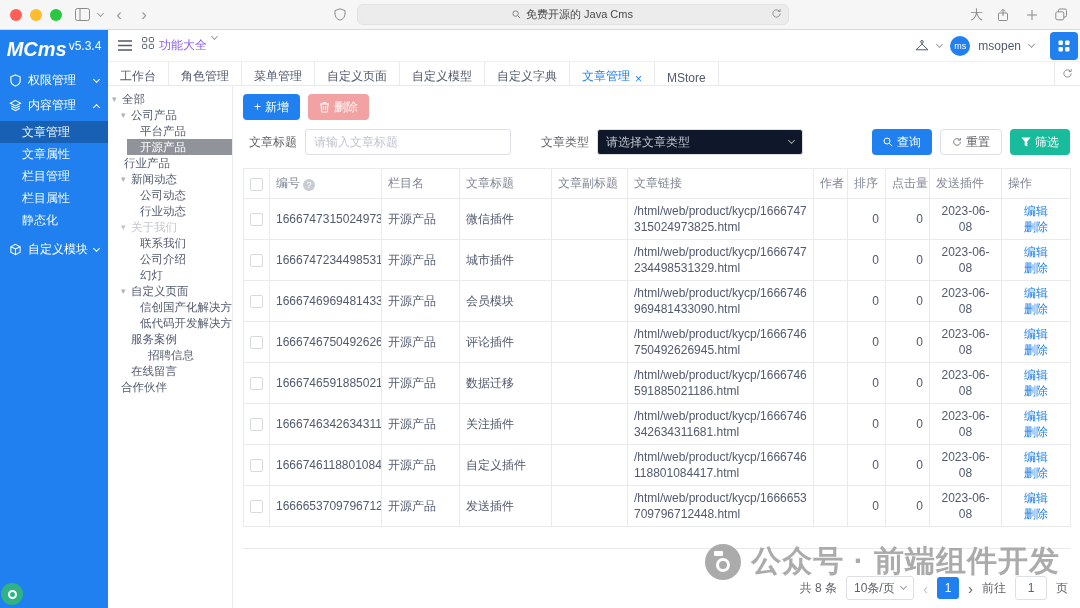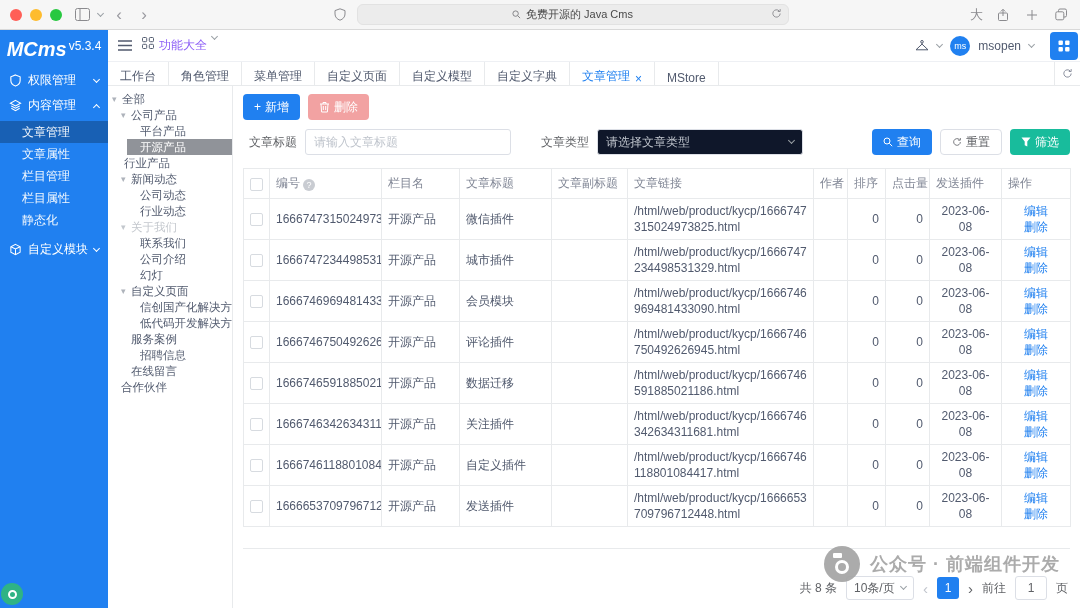--- a/index.html
+++ b/index.html
@@ -94,21 +94,21 @@
   .chev { width:6px; height:6px; border-right:1px solid #9aa0a6; border-bottom:1px solid #9aa0a6; display:inline-block; transform:rotate(45deg); margin-top:-3px; }
   .chev.white { border-color:#fff; }
   .chev.up { transform:rotate(225deg); margin-top:3px; }
   .chev.sm { width:5px; height:5px; }
 
   
   .watermark { position:absolute; right:20px; bottom:26px; display:flex; align-items:center; gap:10px; opacity:.92; z-index:40; pointer-events:none; }
   .wm-logo { width:36px; height:36px; border-radius:50%; background:#a4a4a4; position:relative; }
   .wm-lens { position:absolute; left:11px; top:14px; width:14px; height:14px; border:3px solid #fff; border-radius:50%; }
   .wm-flash { position:absolute; left:9px; top:7px; width:9px; height:5px; background:#fff; border-radius:1px; }
-  .wm-text { font-size:18px; font-weight:bold; color:#a4a4a4; letter-spacing:1px; }
+  .wm-text { font-size:30px; font-weight:bold; color:#a4a4a4; letter-spacing:1px; }
   .chat-fab { position:absolute; left:1px; bottom:3px; width:22px; height:22px; border-radius:50%; background:#2fb385; z-index:60; display:flex; align-items:center; justify-content:center; cursor:pointer; }
   .chat-dot { width:9px; height:9px; border:2px solid #fff; border-radius:50%; }
 </style>
 </head>
 <body>
 
 <div class="browser-bar">
   <div class="traffic">
     <span class="tl red"></span>
     <span class="tl yellow"></span>
@@ -343,21 +343,21 @@
             <span>信创国产化解决方案</span>
           </div>
           <div class="tree-item" style="padding-left: 22px;">
             <span class="tree-arrow"></span>
             <span>低代码开发解决方案</span>
           </div>
           <div class="tree-item" style="padding-left: 13px;">
             <span class="tree-arrow"></span>
             <span>服务案例</span>
           </div>
-          <div class="tree-item" style="padding-left: 22px;">
+          <div class="tree-item" style="padding-left: 30px;">
             <span class="tree-arrow"></span>
             <span>招聘信息</span>
           </div>
           <div class="tree-item" style="padding-left: 13px;">
             <span class="tree-arrow"></span>
             <span>在线留言</span>
           </div>
           <div class="tree-item" style="padding-left: 3px;">
             <span class="tree-arrow"></span>
             <span>合作伙伴</span>

